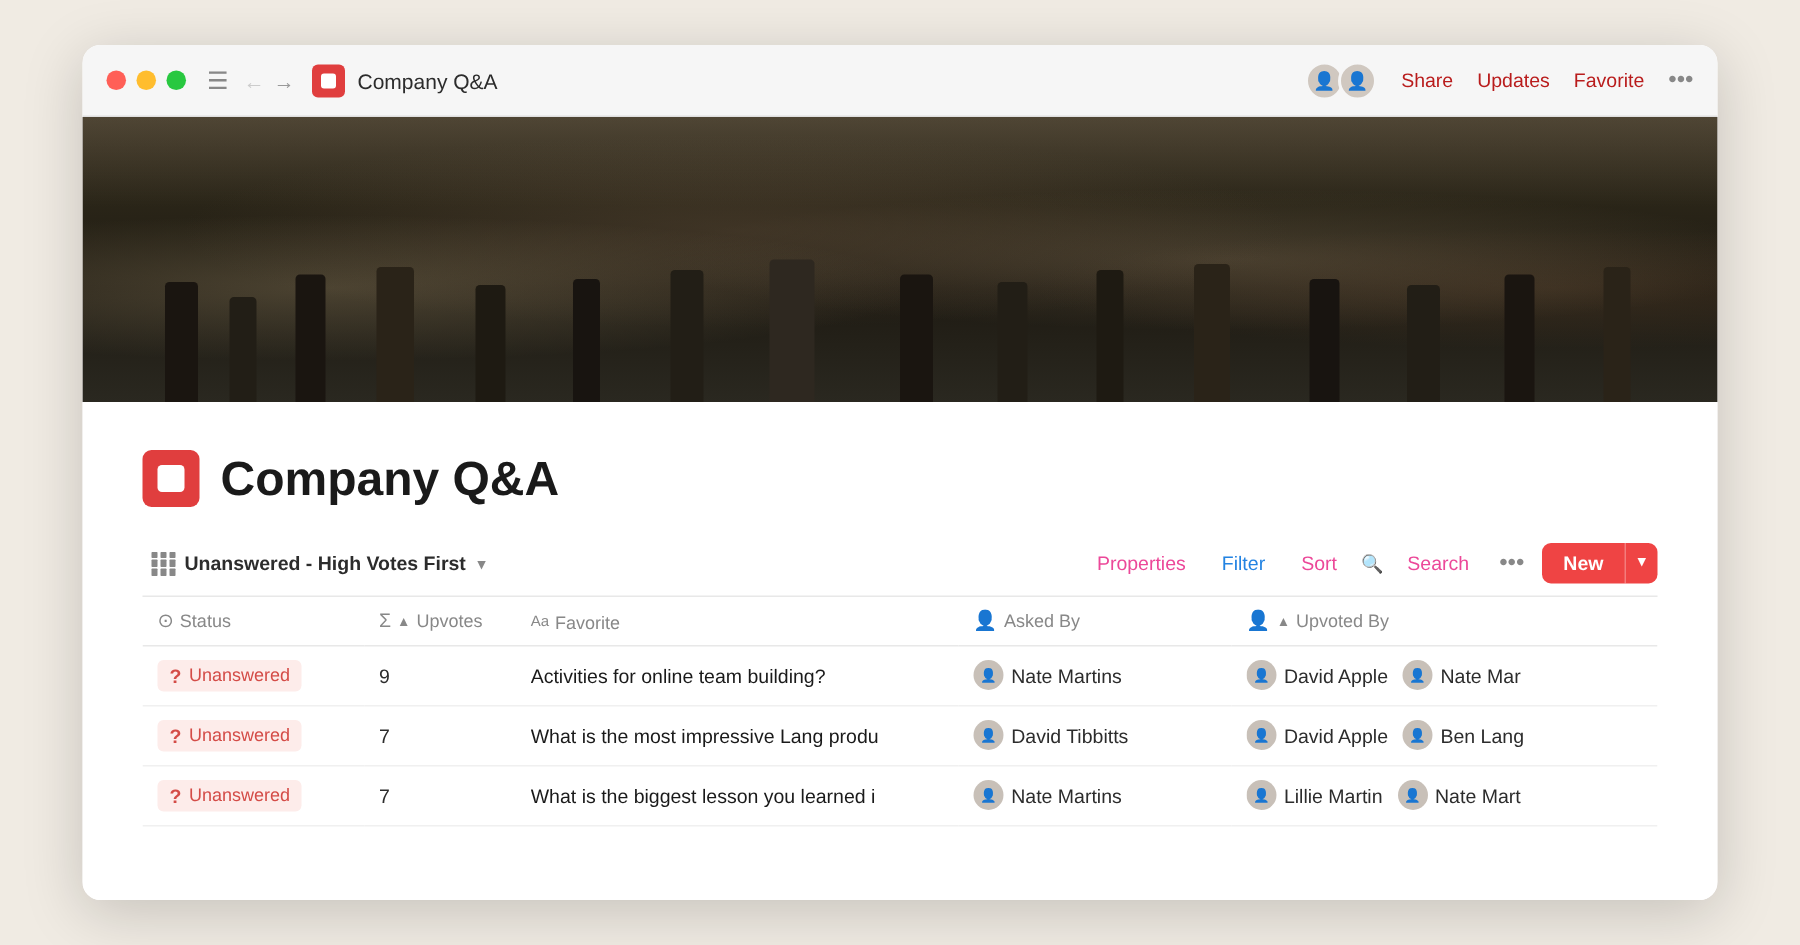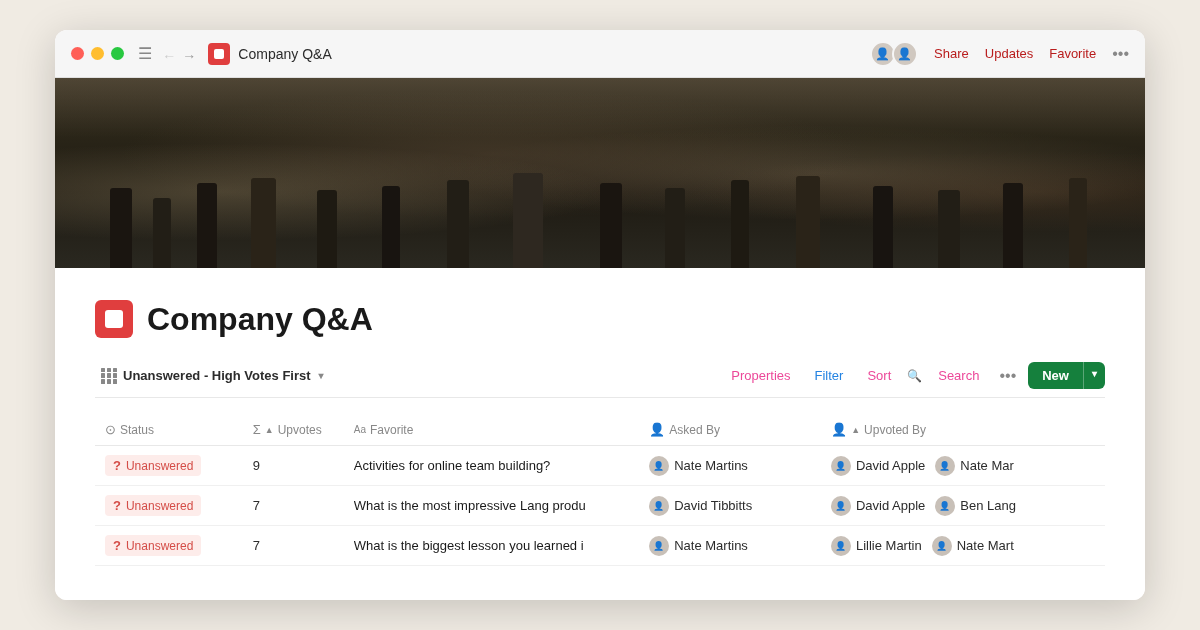--- a/index.html
+++ b/index.html
@@ -189,21 +189,21 @@
     .page-title {
       font-size: 32px;
       font-weight: 700;
       color: #1a1a1a;
     }
 
     
     .db-toolbar {
       display: flex;
       align-items: center;
-      margin-bottom: 16px;
+      margin-bottom: 0;
       padding-bottom: 8px;
       border-bottom: 1px solid #e8e8e8;
       gap: 8px;
     }
     .view-selector {
       display: flex;
       align-items: center;
       gap: 6px;
       font-size: 13px;
       font-weight: 600;
@@ -231,21 +231,21 @@
       font-size: 13px;
       color: #ec4899;
       cursor: pointer;
       padding: 4px 8px;
       border-radius: 4px;
     }
     .db-action.active { color: #2383e2; }
     .db-action-dots { font-size: 16px; color: #888; cursor: pointer; padding: 4px; }
     .btn-new {
       display: flex;
-      background: #15803d;
+      background: #ef4444;
       color: white;
       border: none;
       border-radius: 6px;
       font-size: 13px;
       font-weight: 600;
       cursor: pointer;
       overflow: hidden;
     }
     .btn-new-label {
       padding: 6px 14px;

